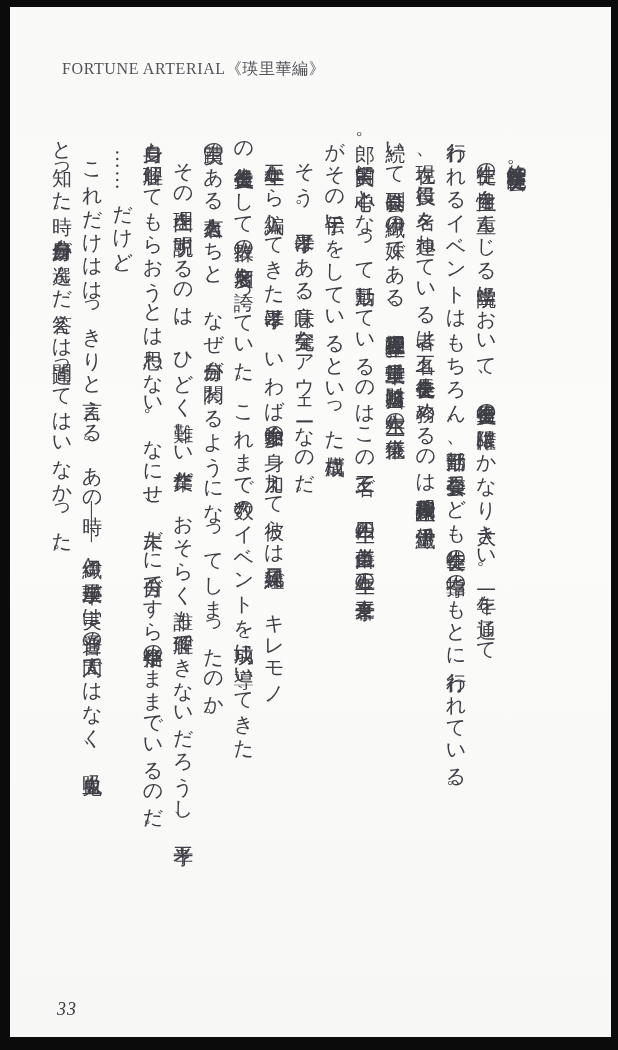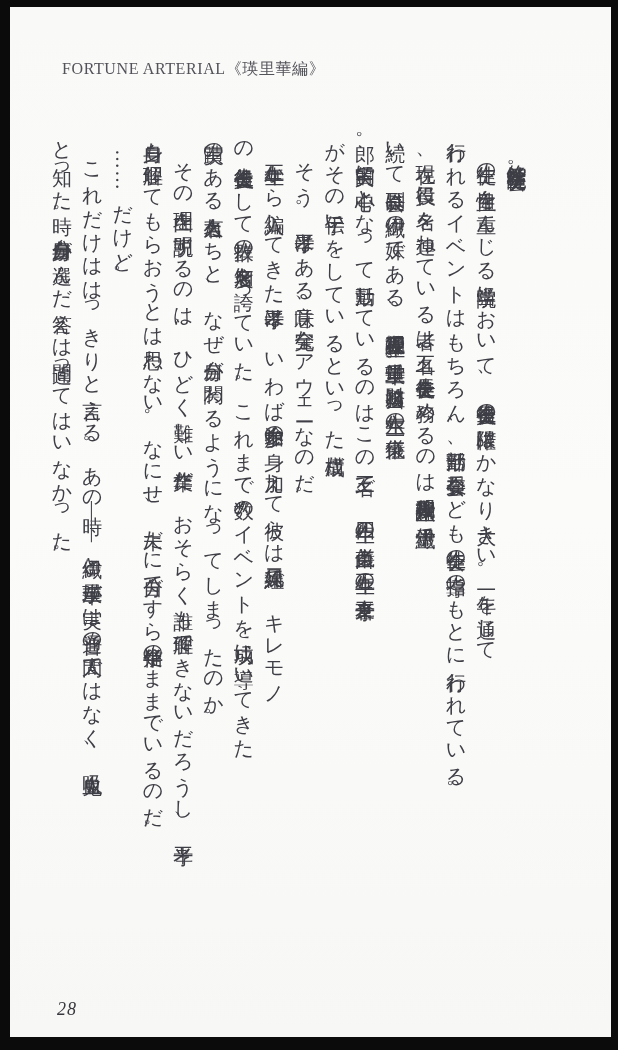--- a/index.html
+++ b/index.html
@@ -83,15 +83,15 @@
         <div class="tcol indent" style="letter-spacing: 0.71px;">五年生から編入してきた孝平は、いわば途中参加の身。加えて彼らは兄妹二組で、キレモノ</div>
         <div class="tcol" style="letter-spacing: 0.71px;">の生徒会役員として抜群の知名度を誇っていた。これまで数々のイベントを成功に導いてきた</div>
         <div class="tcol">実蹟のある有名人たちと、なぜ自分が関わるようになってしまったのか。</div>
         <div class="tcol indent" style="letter-spacing: 0.71px;">その理由を説明するのは、ひどく難しい作業だ。おそらく誰も理解できないだろうし、孝平</div>
         <div class="tcol" style="letter-spacing: 0.23px;">自身も理解してもらおうとは思わない。なにせ、未だに自分ですら半信半疑のままでいるのだ。</div>
         <div class="tcol indent">……だけど。</div>
         <div class="tcol indent" style="letter-spacing: 0.71px;">これだけははっきりと言える。あの時——伊織と瑛里華が実は普通の人間ではなく、吸血鬼</div>
         <div class="tcol">と知った時。自分自身が選んだ答えは間違ってはいなかった。</div>
       </div>
 
-    <div class="pageno">28</div>
+    <div class="pageno">33</div>
   </div>
 </div>
 
 </body></html>

